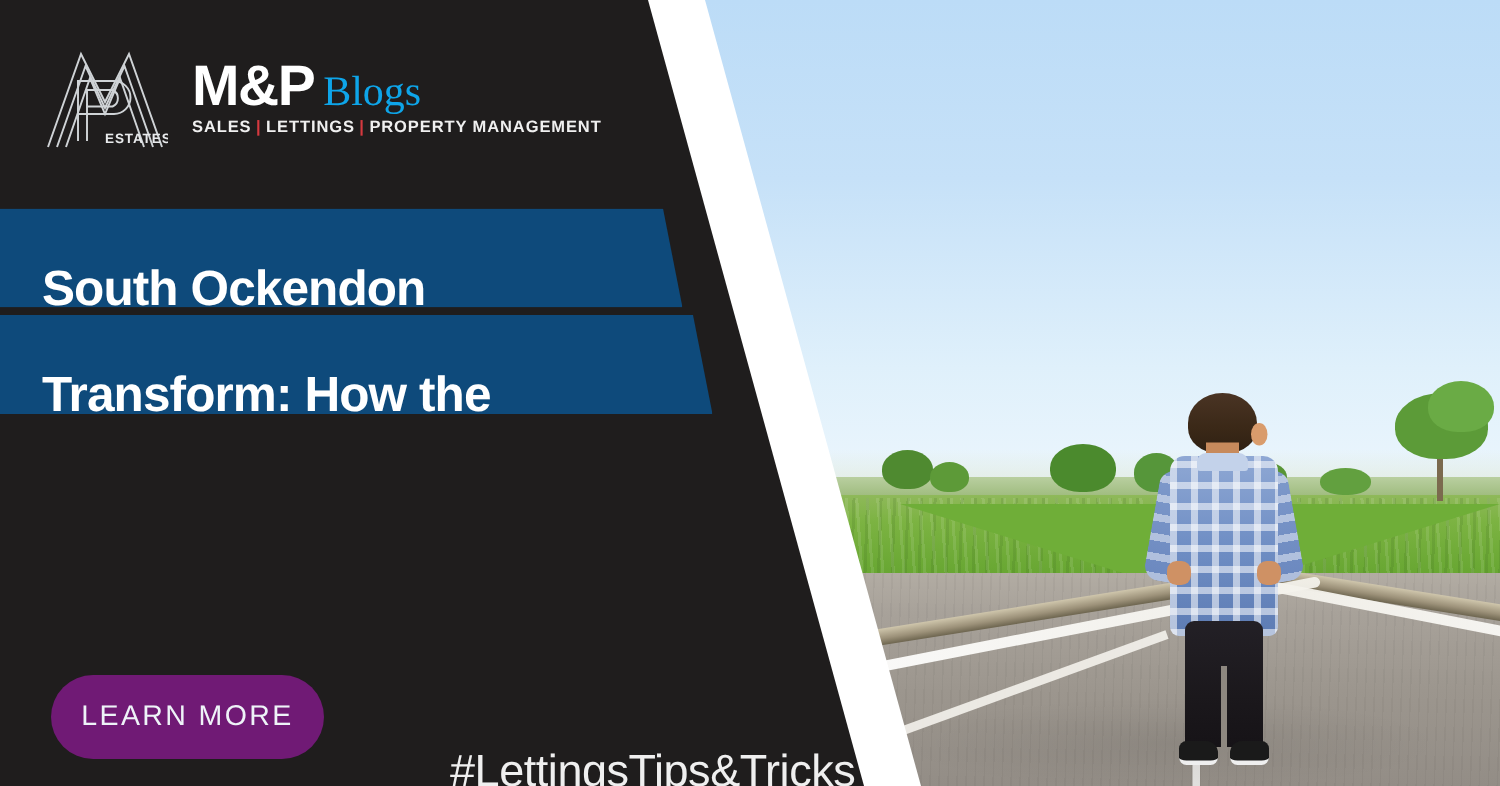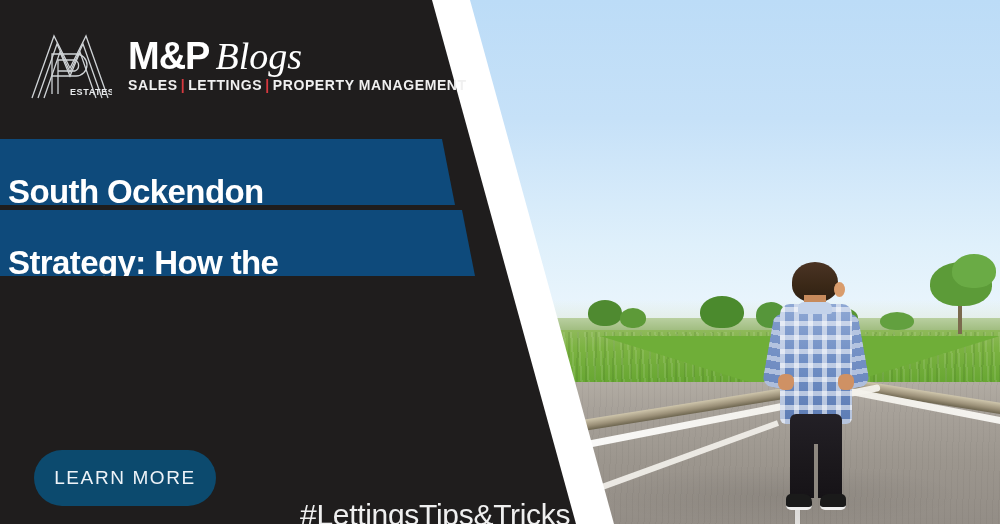--- a/index.html
+++ b/index.html
@@ -214,60 +214,59 @@
     line-height: 1;
   }
   .brand-mp {
     font-family: "Liberation Sans", sans-serif;
     font-weight: 700; font-size: 38px; color: #fff;
     letter-spacing: -1px;
     text-align: center;
   }
   .brand-blogs {
     font-family: "Liberation Serif", serif;
-    font-weight: 400; font-size: 38px; color: #ffffff;
+    font-weight: 400; font-size: 28px; color: #0ea5e9;
     letter-spacing: 0px;
-    font-style: italic;
   }
   .brand-tag {
     font-family: "Liberation Sans", sans-serif;
-    font-weight: 700; font-size: 14px; color: #f0f0f0;
+    font-weight: 700; font-size: 11px; color: #f0f0f0;
     letter-spacing: 0.6px; white-space: nowrap;
   }
   .brand-tag .sep { color: #d6393f; font-weight: 700; padding: 0 3px; }
 
   
   .headline { position: absolute; left: 0; top: 139px; }
   .hbar {
     position: relative;
     height: 66px;
     margin-bottom: 5px;
     background: #0e4a7b;
     display: flex; align-items: center;
   }
   .hbar-text {
     color: #ffffff;
     font-family: "Liberation Sans", sans-serif;
     font-weight: 700;
     font-size: 33px;
     letter-spacing: -0.6px;
-    padding-left: 8px;
+    padding-left: 28px;
     white-space: nowrap;
     margin-top: 40px;
   }
   .hbar.b1 { width: 455px; clip-path: polygon(0 0, 442px 0, 455px 66px, 0 66px); }
   .hbar.b2 { width: 475px; clip-path: polygon(0 0, 462px 0, 475px 66px, 0 66px); }
   .hbar.b3 { width: 513px; clip-path: polygon(0 0, 500px 0, 513px 66px, 0 66px); }
   .hbar.b4 { width: 533px; clip-path: polygon(0 0, 520px 0, 533px 66px, 0 66px); }
 
   
   .cta {
     position: absolute; left: 34px; top: 450px;
     width: 182px; height: 56px;
-    background: #0c4a6e;
+    background: #701a75;
     border: none;
     border-radius: 28px;
     color: #eef3f8;
     font-family: "Liberation Sans", sans-serif;
     font-size: 19px;
     font-weight: 400;
     letter-spacing: 1.6px;
     cursor: pointer;
     display: flex; align-items: center; justify-content: center;
   }
@@ -358,21 +357,21 @@
         <span>SALES</span><span class="sep">|</span><span>LETTINGS</span><span class="sep">|</span><span>PROPERTY MANAGEMENT</span>
       </div>
     </div>
   </div>
 
   <div class="headline">
     <div class="hbar b1">
       <span class="hbar-text">South Ockendon</span>
     </div>
     <div class="hbar b2">
-      <span class="hbar-text">Strategy: How the</span>
+      <span class="hbar-text">Transform: How the</span>
     </div>
   </div>
 
   <button class="cta">LEARN MORE</button>
 
   <div class="hashtag">#LettingsTips&amp;Tricks</div>
 
 </div>
 
 </body></html>

